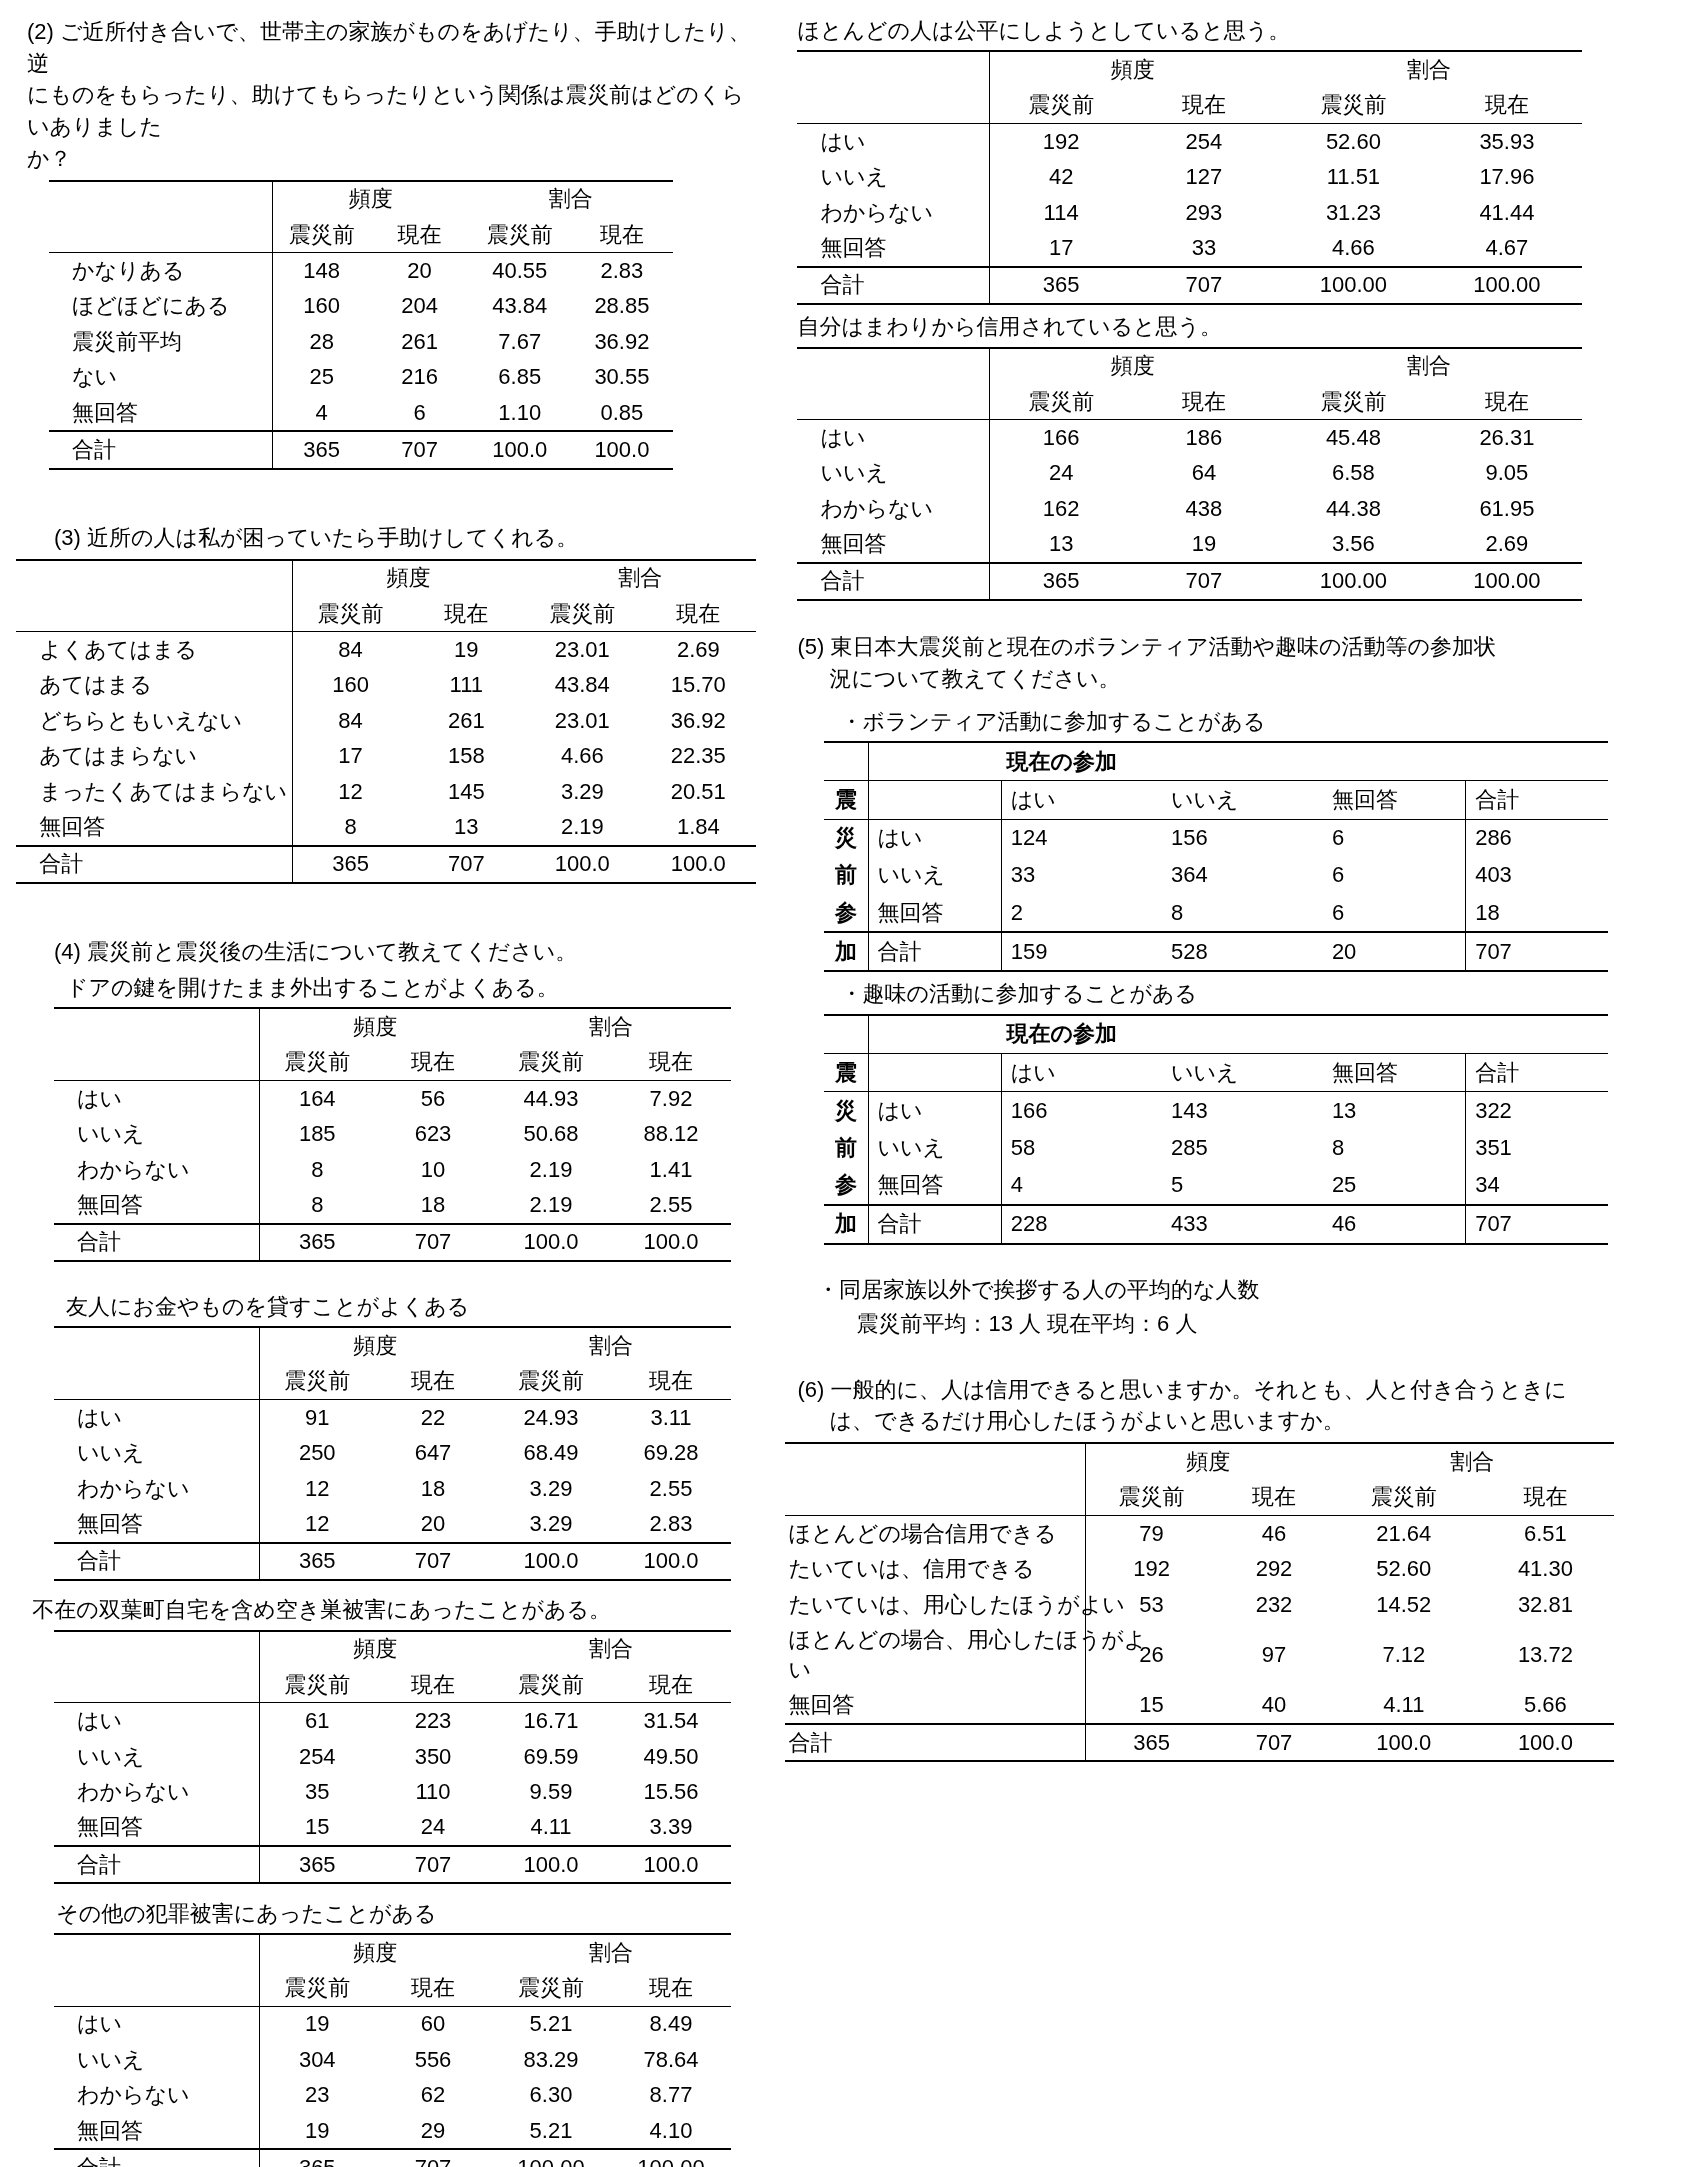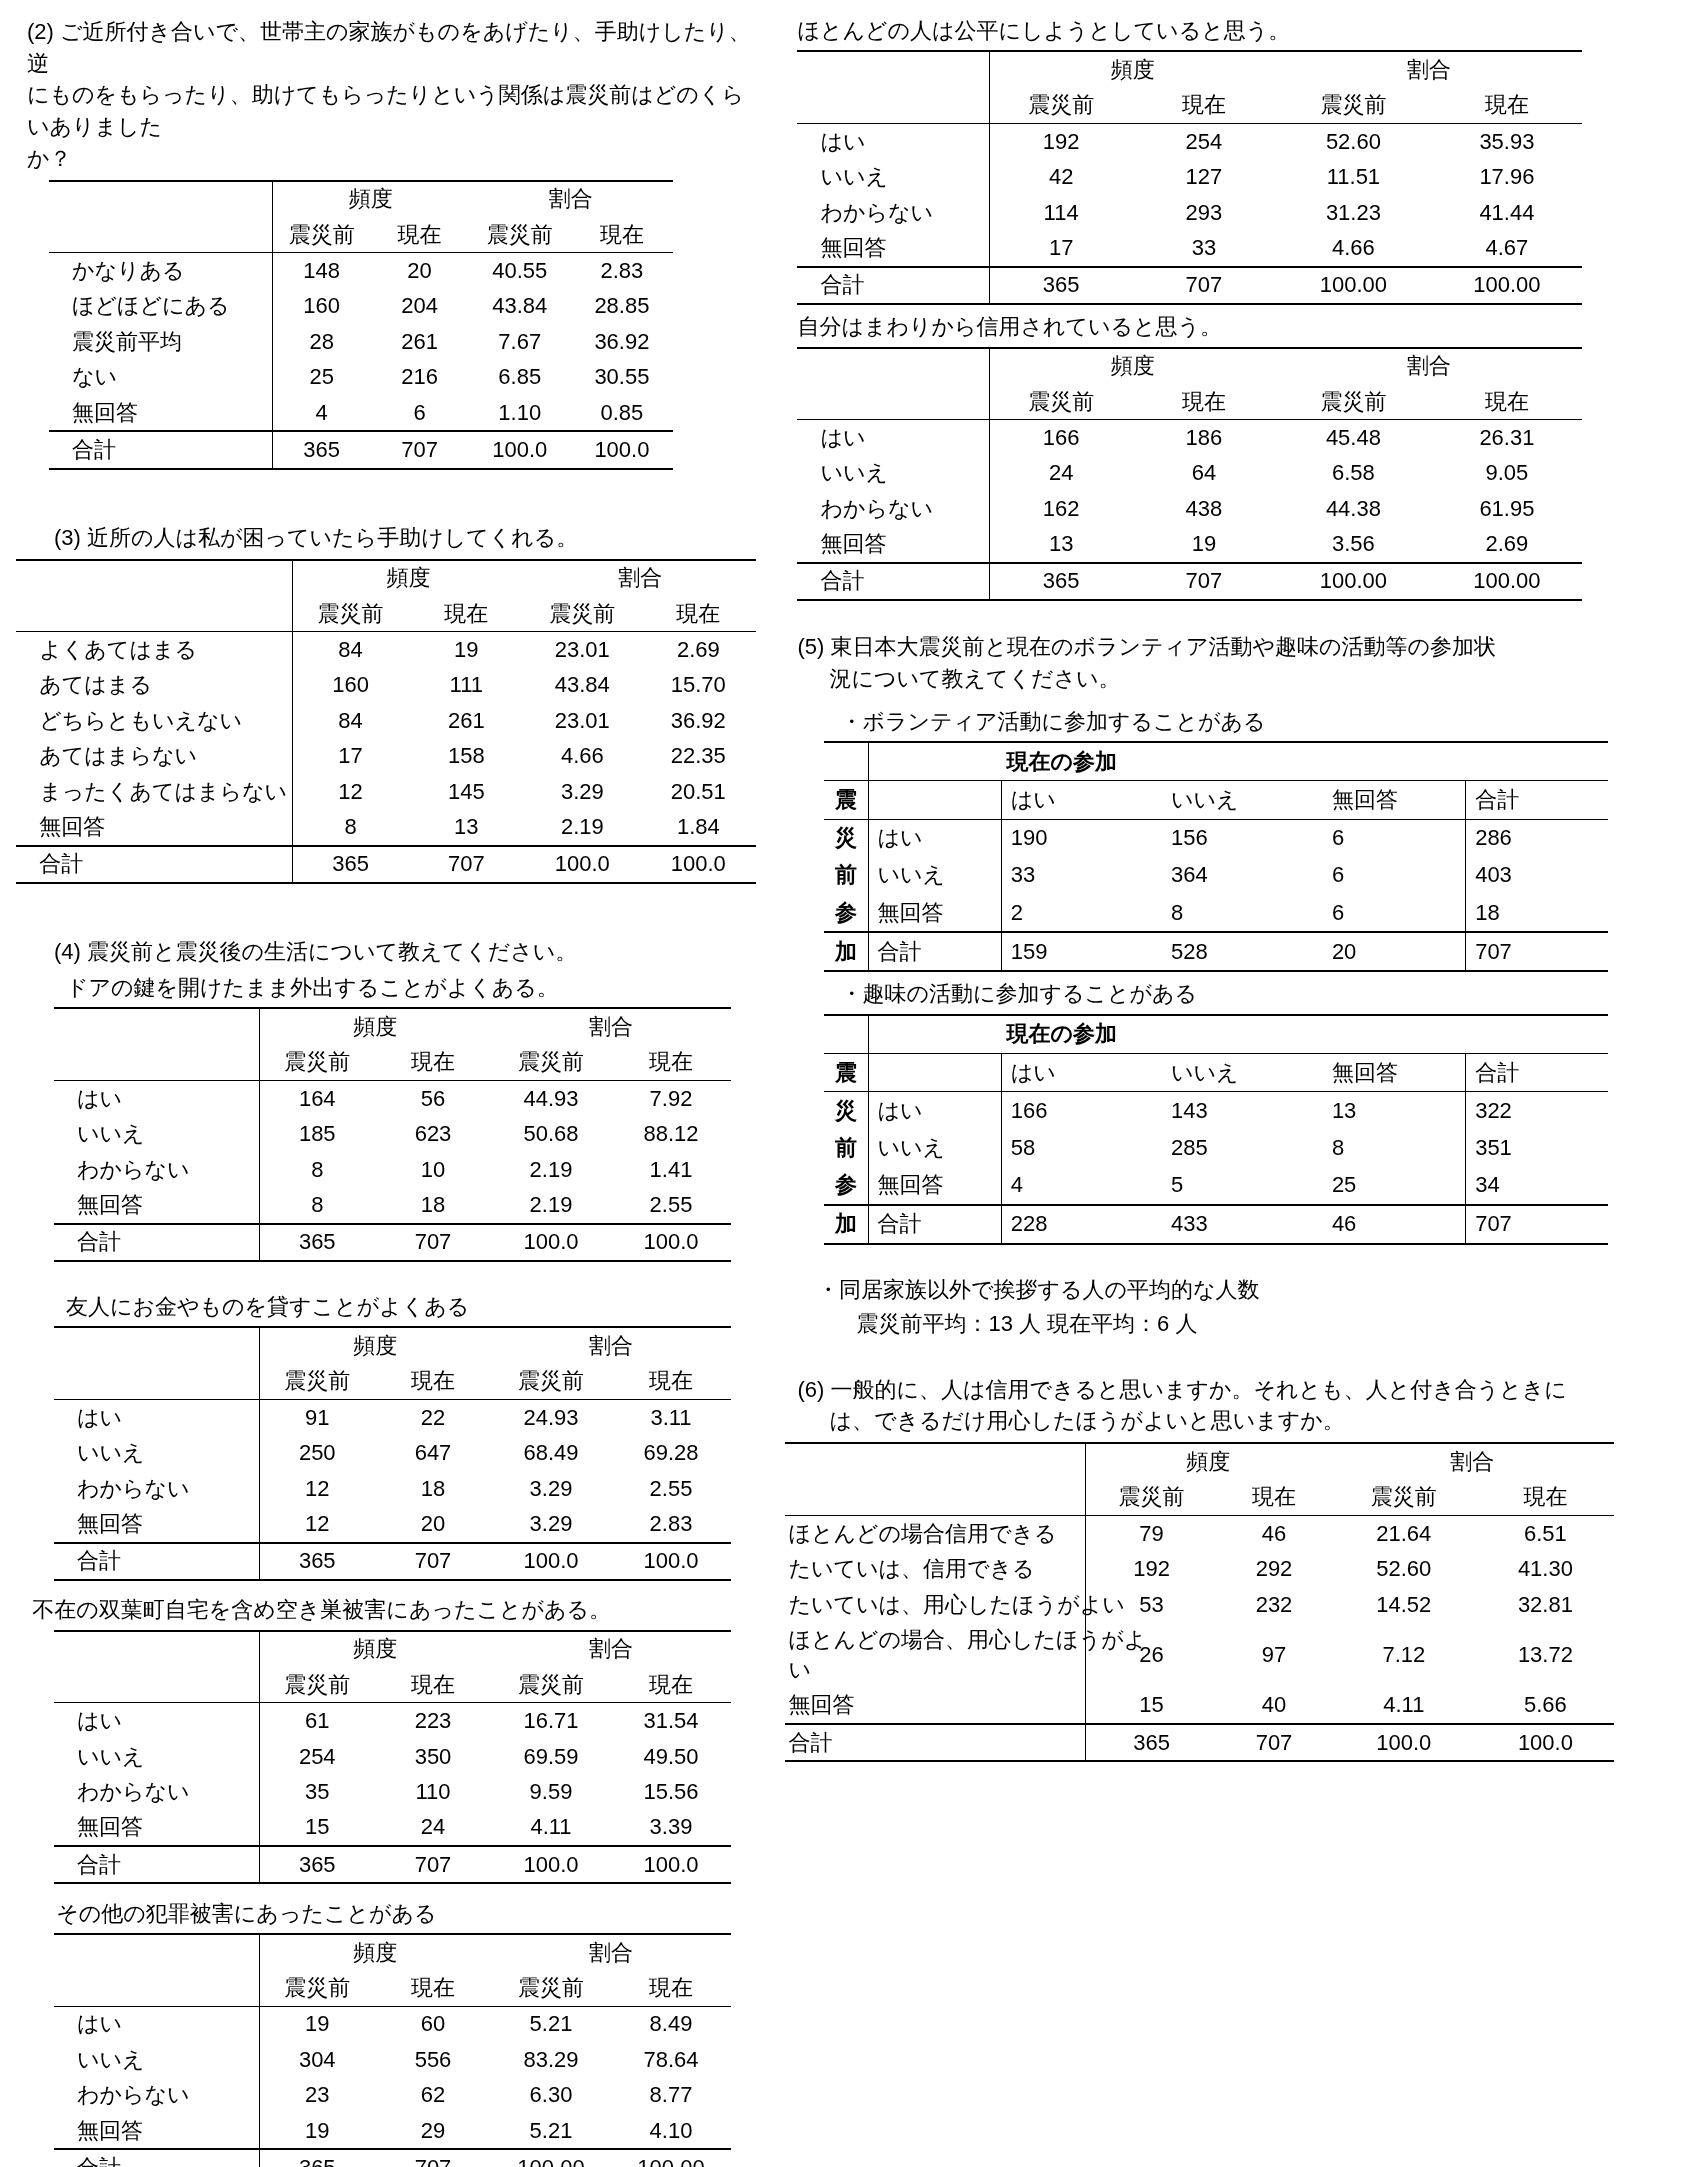--- a/index.html
+++ b/index.html
@@ -717,21 +717,21 @@
         <td class="colh vline">はい</td>
         <td class="colh">いいえ</td>
         <td class="colh">無回答</td>
         <td class="colh vline">合計</td>
       </tr>
       </tbody>
         <tbody>
           <tr>
             <td class="side">災</td>
             <td class="lbl vline">はい</td>
-            <td class="num vline">190</td>
+            <td class="num vline">124</td>
             <td class="num">156</td>
             <td class="num">6</td>
             <td class="num vline">286</td>
           </tr>
           <tr>
             <td class="side">前</td>
             <td class="lbl vline">いいえ</td>
             <td class="num vline">33</td>
             <td class="num">364</td>
             <td class="num">6</td>

